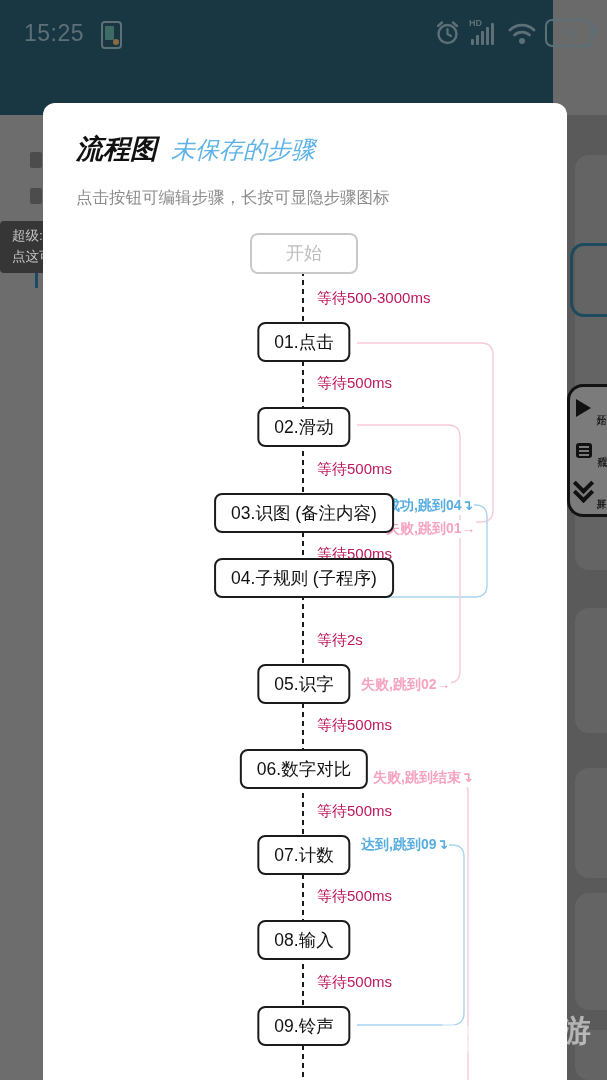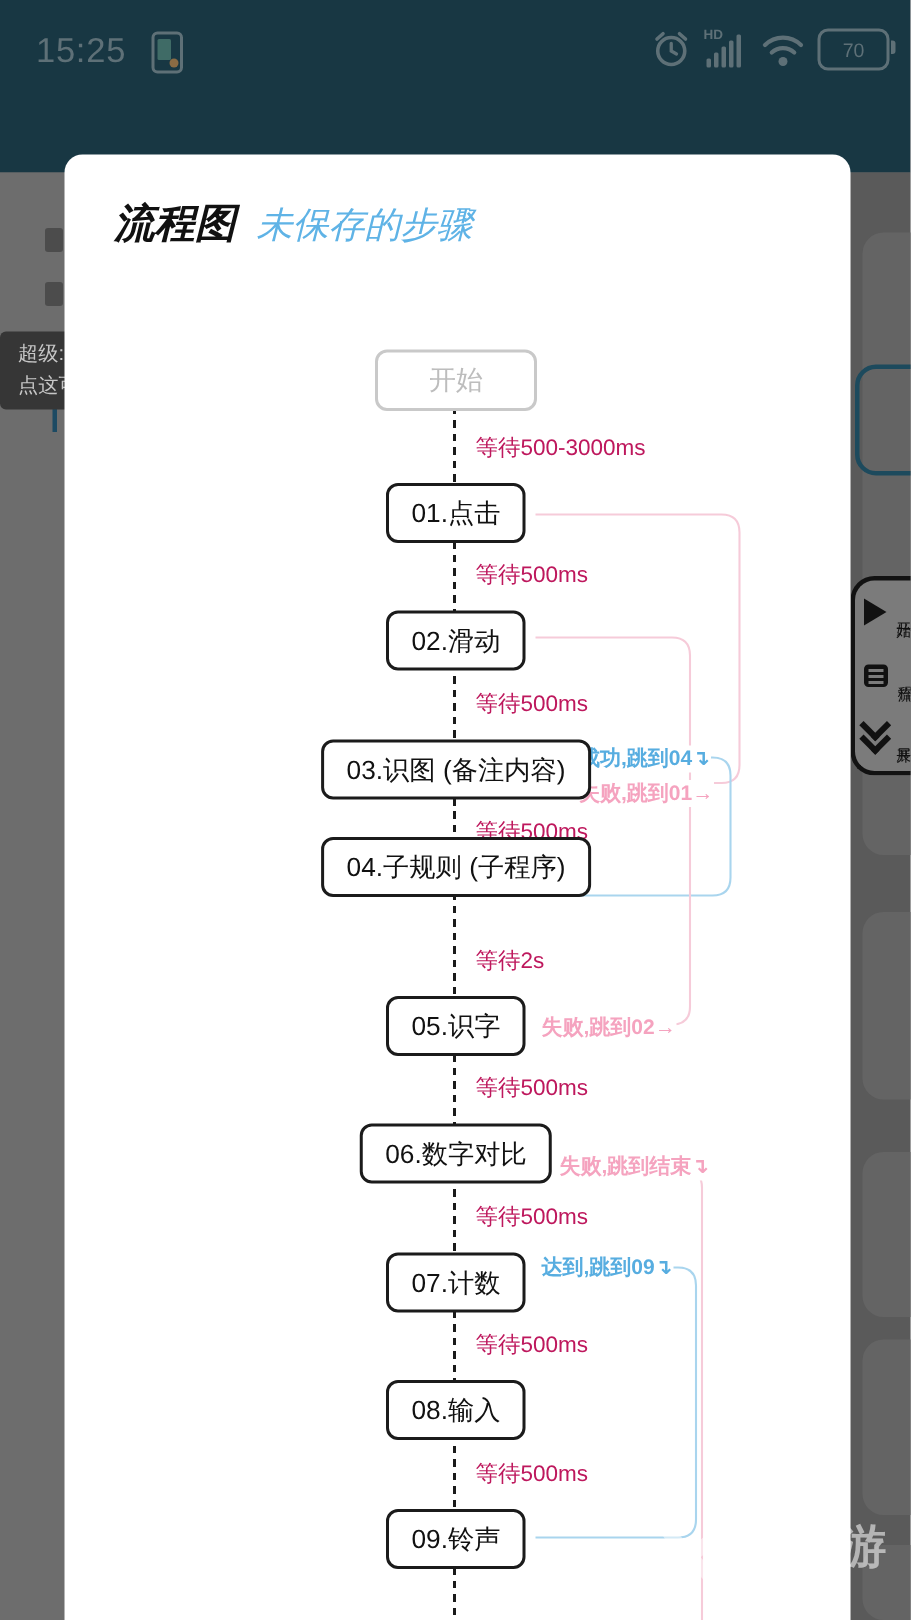--- a/index.html
+++ b/index.html
@@ -3,21 +3,21 @@
 <meta charset="utf-8">
 <style>
   html,body{margin:0;padding:0;}
   body{
     width:607px;height:1080px;position:relative;overflow:hidden;
     font-family:"Liberation Sans","DejaVu Sans",sans-serif;
     background:#6a6a6a;
   }
   
   .topbar{
-    position:absolute;left:0;top:0;width:607px;height:115px;
+    position:absolute;left:0;top:0;width:553px;height:115px;
     background:#183743;z-index:1;
   }
   .status-row{position:absolute;left:0;top:14px;width:607px;height:40px;color:#5e7077;}
   .status-time{position:absolute;left:24px;top:6px;font-size:23px;letter-spacing:.5px;}
   .status-appicon{position:absolute;left:101px;top:7px;width:17px;height:24px;
     border:2px solid #5e7077;border-radius:4px;}
   .status-appicon .scr{position:absolute;left:2px;top:3px;width:9px;height:14px;background:#3f6b66;border-radius:1px;}
   .status-appicon .dot{position:absolute;right:1px;bottom:2px;width:6px;height:6px;background:#8a6b44;border-radius:50%;}
   .status-icons{position:absolute;right:14px;top:4px;display:flex;align-items:center;gap:8px;}
   .sig-wrap{position:relative;width:30px;height:30px;}
@@ -154,20 +154,21 @@
       </span>
     <span class="side-label">展开</span>
   </div>
 </div>
 
 <div class="modal">
   <div class="modal-title-row">
     <span class="modal-title">流程图</span>
     <span class="modal-badge">未保存的步骤</span>
   </div>
+  <div class="modal-hint">点击按钮可编辑步骤，长按可显隐步骤图标</div>
 
   <div class="flow">
     <div class="dash-v"></div>
 
     <svg class="curves" width="524" height="977" viewBox="0 0 524 977">
       <path d="M314,240 H438 Q450,240 450,252 V407 Q450,419 438,419 H425" fill="none" stroke="#f6cbd9" stroke-width="1.4"></path>
       <path d="M424,402 H432 Q444,402 444,414 V482 Q444,494 432,494 H336" fill="none" stroke="#a9d5ee" stroke-width="1.4"></path>
       <path d="M314,322 H405 Q417,322 417,334 V568 Q417,580 405,580 H404" fill="none" stroke="#f6cbd9" stroke-width="1.4"></path>
       <path d="M412,677 H413 Q425,677 425,689 V977" fill="none" stroke="#f6cbd9" stroke-width="1.4"></path>
       <path d="M404,742 H409 Q421,742 421,754 V910 Q421,922 409,922 H314" fill="none" stroke="#a9d5ee" stroke-width="1.4"></path>

